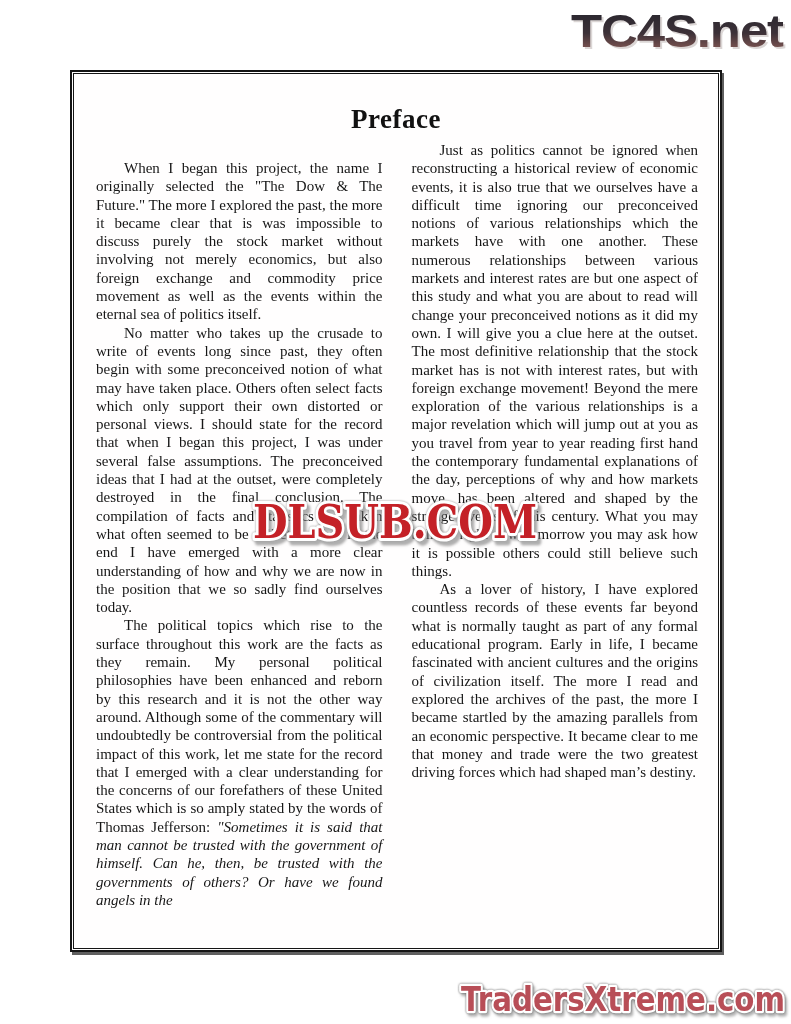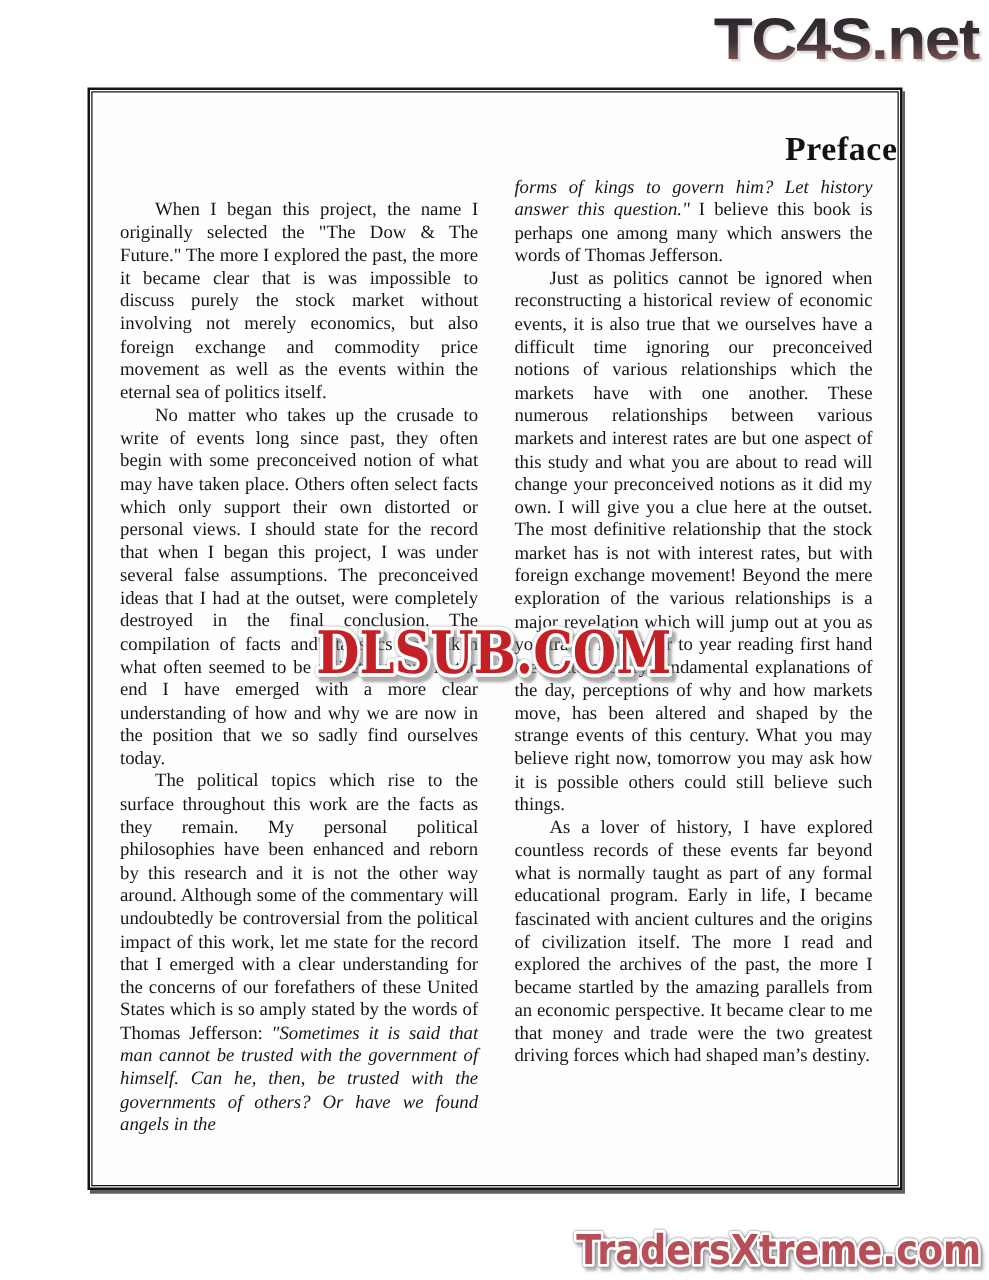--- a/index.html
+++ b/index.html
@@ -20,21 +20,21 @@
 
   
   .frame{
     position:absolute;left:70px;top:70px;width:648px;height:878px;
     border:2px solid #141414;background:#fffefe;
     box-shadow:2px 3px 0 rgba(55,55,55,0.8);
   }
   .frame-inner{position:absolute;inset:1px;border:1px solid #141414;}
 
   .title{
-    margin:30px 0 0 0;text-align:right;
+    margin:30px 0 0 0;text-align:center;
     font-size:27px;font-weight:bold;color:#121212;letter-spacing:0.5px;
   }
 
   .cols{display:flex;gap:29px;padding:6px 20px 0 22px;}
   .col{flex:1;min-width:0;color:#161616;font-size:15px;line-height:18.3px;
     text-align:justify;}
   .col p{margin:0;}
   .col p.indent{text-indent:28px;}
   .col1{margin-top:18px;}
   .col i{font-style:italic;}
@@ -78,21 +78,20 @@
 
       <div class="cols">
 
         <div class="col col1">
           <p class="indent">When I began this project, the name I originally selected the "The Dow &amp; The Future." The more I explored the past, the more it became clear that is was impossible to discuss purely the stock market without involving not merely economics, but also foreign exchange and commodity price movement as well as the events within the eternal sea of politics itself.</p>
           <p class="indent">No matter who takes up the crusade to write of events long since past, they often begin with some preconceived notion of what may have taken place. Others often select facts which only support their own distorted or personal views. I should state for the record that when I began this project, I was under several false assumptions. The preconceived ideas that I had at the outset, were completely destroyed in the final conclusion. The compilation of facts and statistics has taken what often seemed to be a lifetime, but in the end I have emerged with a more clear understanding of how and why we are now in the position that we so sadly find ourselves today.</p>
           <p class="indent"><span>The political topics which rise to the surface throughout this work are the facts as they remain. My personal political philosophies have been enhanced and reborn by this research and it is not the other way around. Although some of the commentary will undoubtedly be controversial from the political impact of this work, let me state for the record that I emerged with a clear understanding for the concerns of our forefathers of these United States which is so amply stated by the words of Thomas Jefferson:  </span><i>"Sometimes it is said that man cannot be trusted with the government of himself. Can he, then, be trusted with the governments of others? Or have we found angels in the</i></p>
         </div>
 
         <div class="col col2">
-          <p><i>forms of kings to govern him?  Let history answer this question." </i><span>I believe this book is perhaps one among many which answers the words of Thomas Jefferson.</span></p>
           <p class="indent">Just as politics cannot be ignored when reconstructing a historical review of economic events, it is also true that we ourselves have a difficult time ignoring our preconceived notions of various relationships which the markets have with one another. These numerous relationships between various markets and interest rates are but one aspect of this study and what you are about to read will change your preconceived notions as it did my own. I will give you a clue here at the outset. The most definitive relationship that the stock market has is not with interest rates, but with foreign exchange movement! Beyond the mere exploration of the various relationships is a major revelation which will jump out at you as you travel from year to year reading first hand the contemporary fundamental explanations of the day, perceptions of why and how markets move, has been altered and shaped by the strange events of this century. What you may believe right now, tomorrow you may ask how it is possible others could still believe such things.</p>
           <p class="indent">As a lover of history, I have explored countless records of these events far beyond what is normally taught as part of any formal educational program. Early in life, I became fascinated with ancient cultures and the origins of civilization itself. The more I read and explored the archives of the past, the more I became startled by the amazing parallels from an economic perspective. It became clear to me that money and trade were the two greatest driving forces which had shaped man’s destiny.</p>
         </div>
 
       </div>
     </div>
   </div>
 
   <svg class="wm-center" viewBox="0 0 300 70" aria-hidden="true">
     <text x="150" y="52" text-anchor="middle" textLength="284" lengthAdjust="spacingAndGlyphs" fill="#c42127">DLSUB.COM</text>

